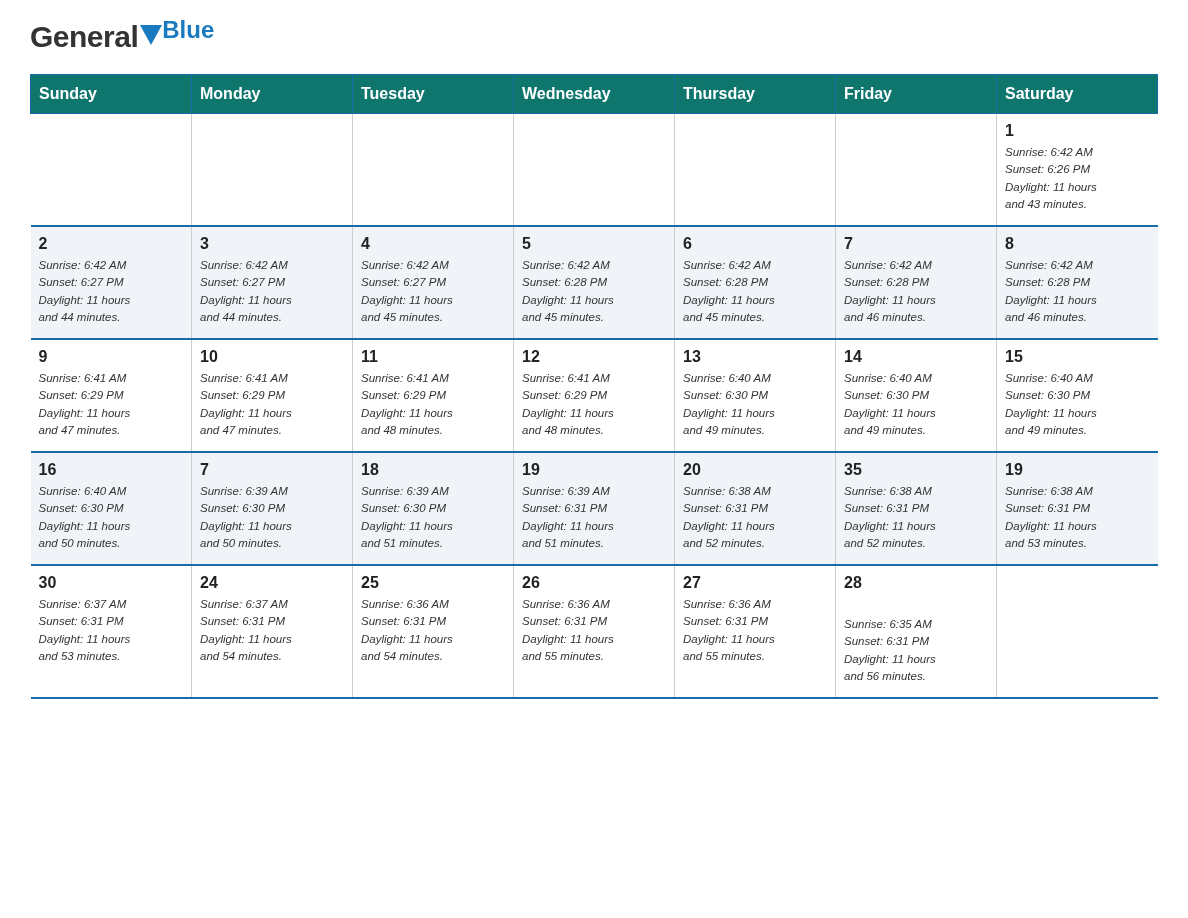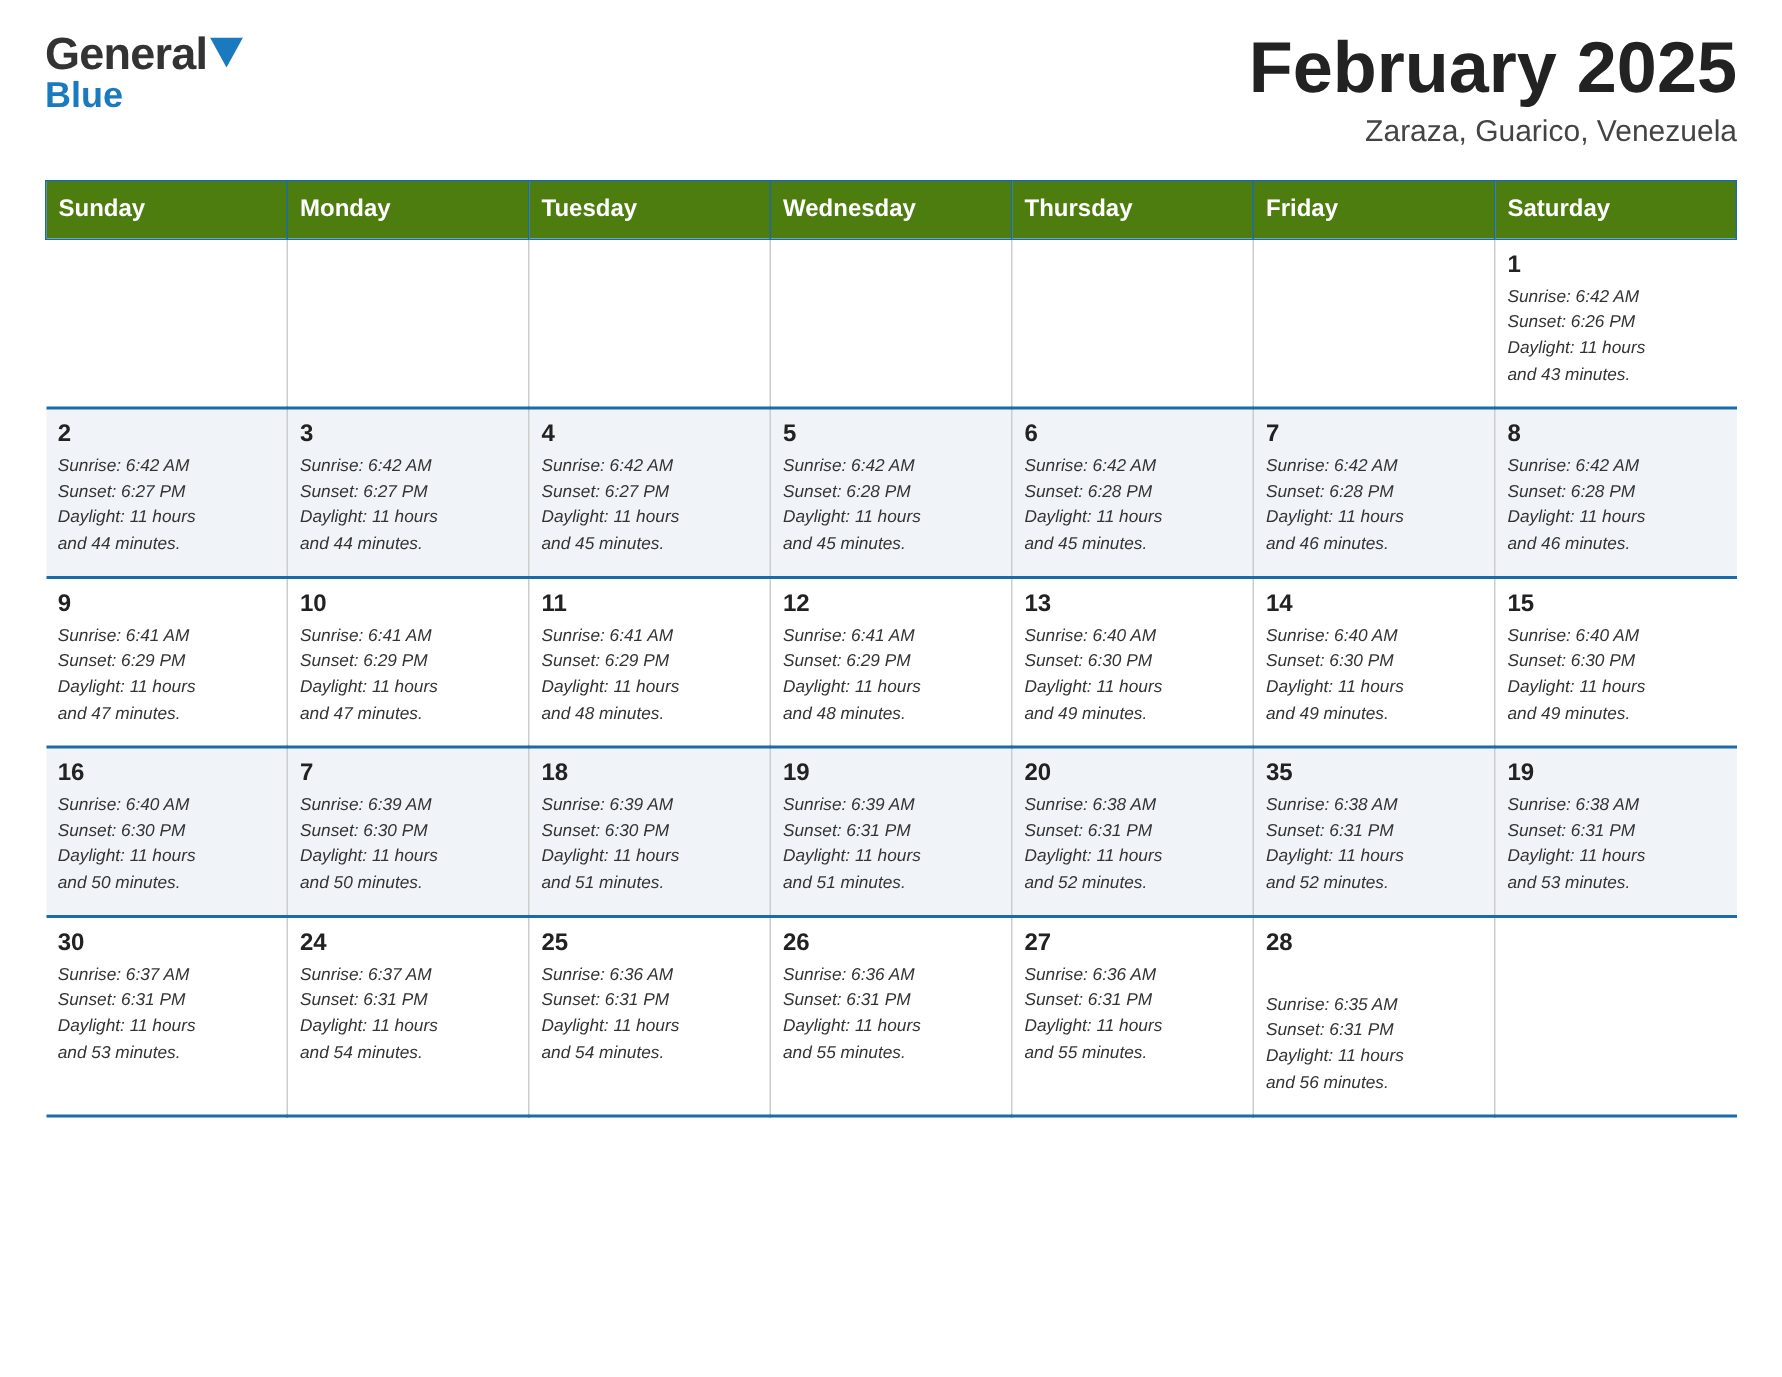--- a/index.html
+++ b/index.html
@@ -11,21 +11,21 @@
       min-height: 918px;
     }
     .header {
       display: flex;
       justify-content: space-between;
       align-items: flex-start;
       margin-bottom: 20px;
     }
     .logo {
       display: flex;
-      flex-direction: column;
+      flex-direction: row;
       align-items: flex-start;
     }
     .title-area {
       text-align: right;
     }
     .month-title {
       font-size: 48px;
       font-weight: bold;
       color: #222;
       line-height: 1.1;
@@ -34,21 +34,21 @@
       font-size: 20px;
       color: #444;
       margin-top: 4px;
     }
     table {
       width: 100%;
       border-collapse: collapse;
       table-layout: fixed;
     }
     thead tr {
-      background-color: #4d7c0f;
+      background-color: #0f766e;
     }
     thead th {
       color: #fff;
       font-size: 16px;
       font-weight: bold;
       padding: 10px 8px;
       text-align: left;
       border: 1px solid #1a6ca8;
     }
     tbody tr {
@@ -116,24 +116,20 @@
   <div class="logo">
     <div class="logo-row1">
       <span class="logo-general">General</span>
       <span class="logo-arrow">
         <svg width="22" height="20" viewBox="0 0 22 20">
             <polygon points="0,0 22,0 11,20" fill="#1a7abf"></polygon>
           </svg>
       </span>
     </div>
     <div class="logo-row2">Blue</div>
-  </div>
-  <div class="title-area">
-    <div class="month-title">February 2025</div>
-    <div class="location">Zaraza, Guarico, Venezuela</div>
   </div>
 </div>
 
 <table>
   <thead>
     <tr>
       <th>Sunday</th>
       <th>Monday</th>
       <th>Tuesday</th>
       <th>Wednesday</th>

